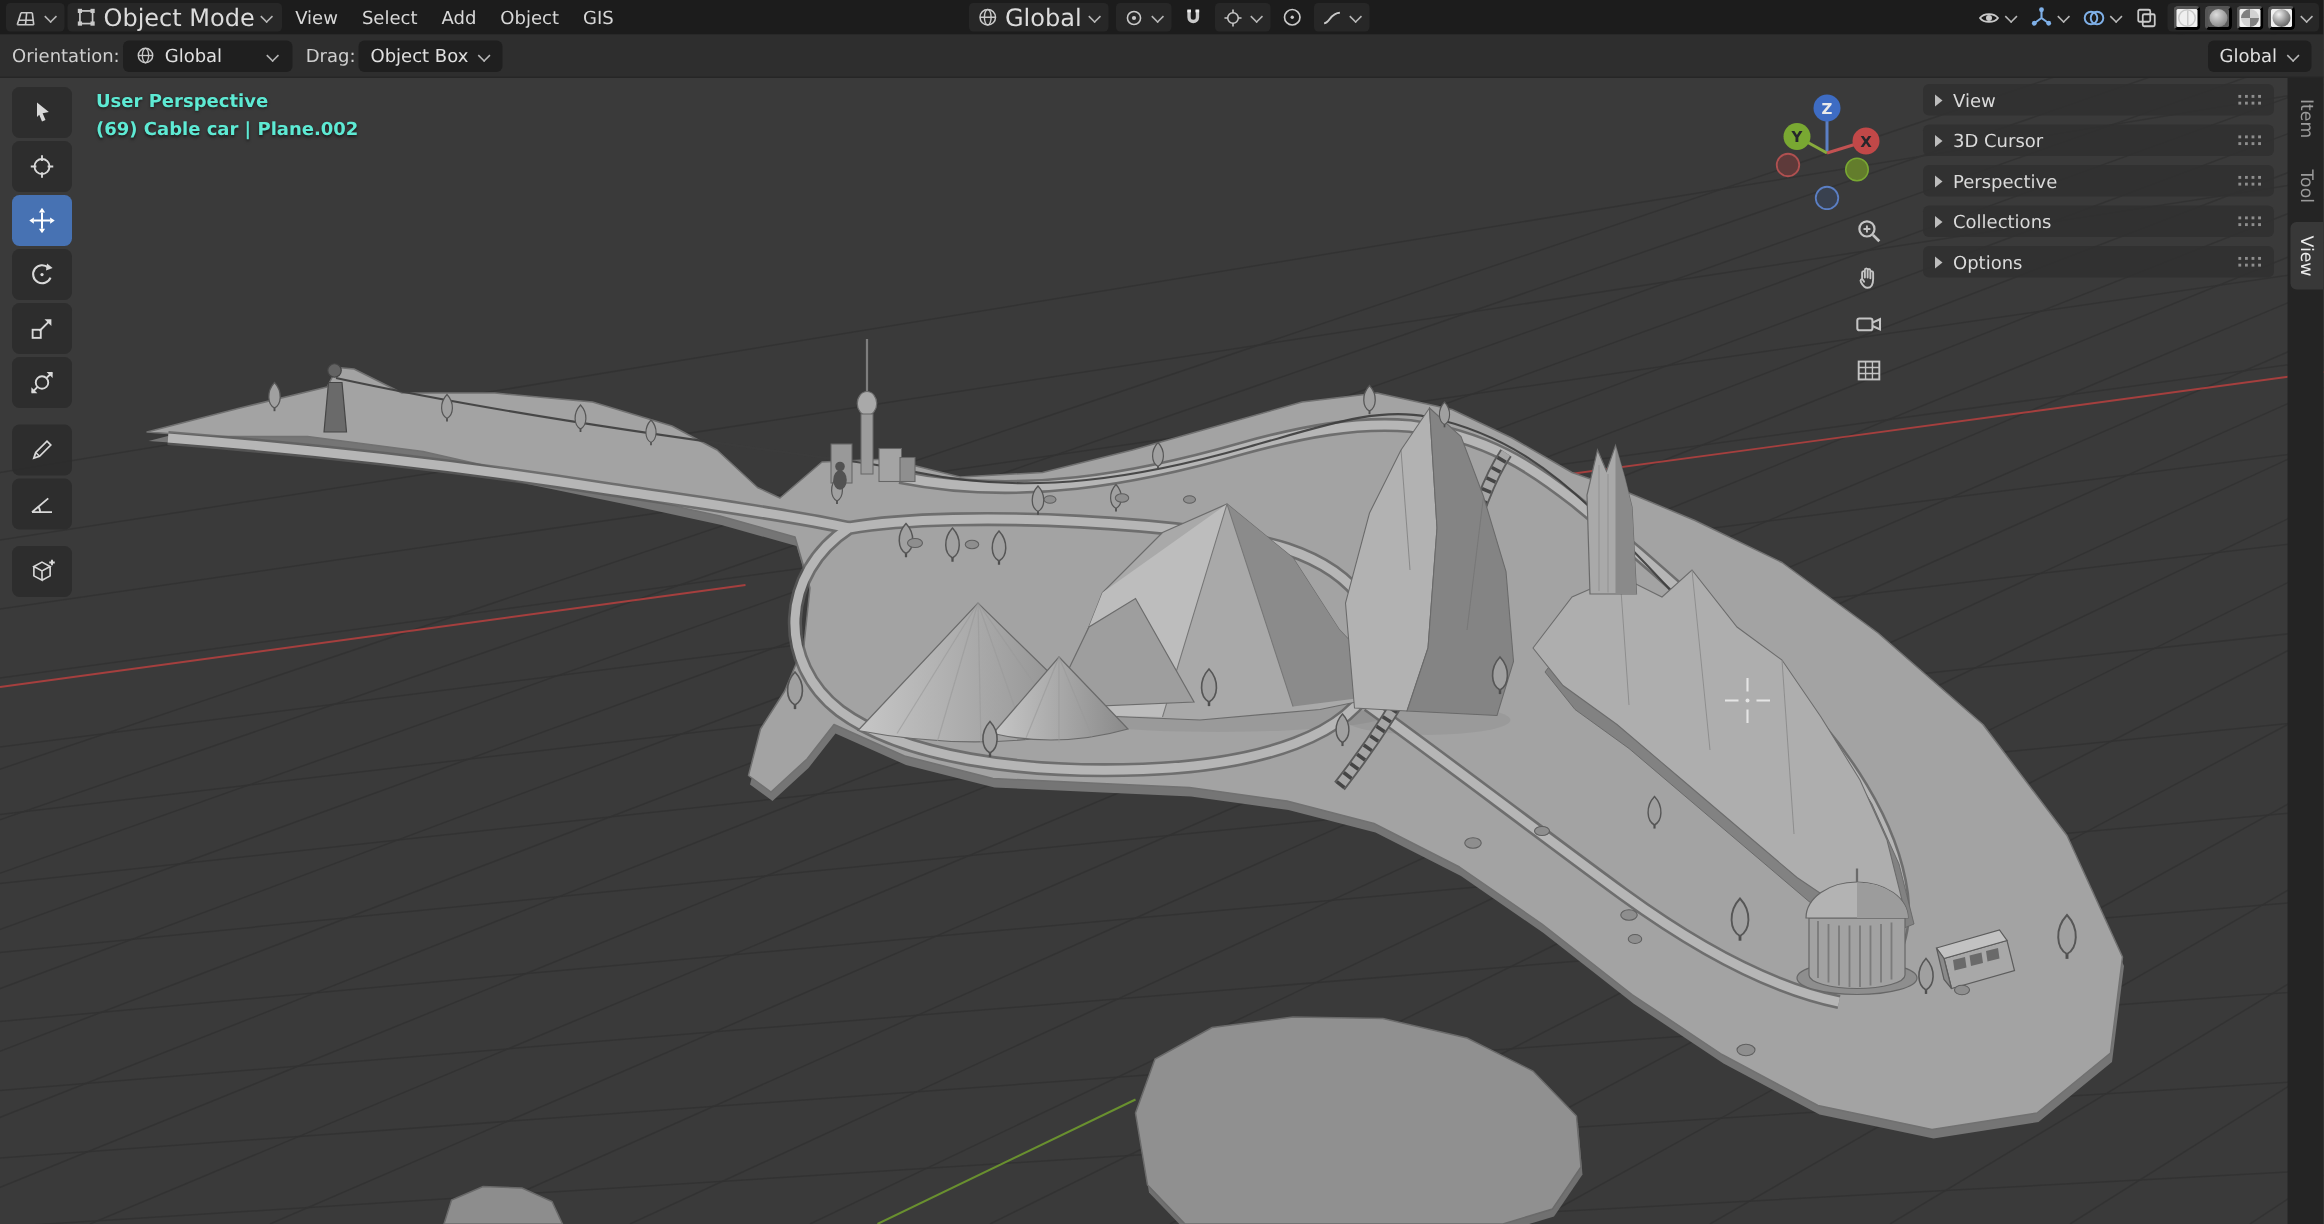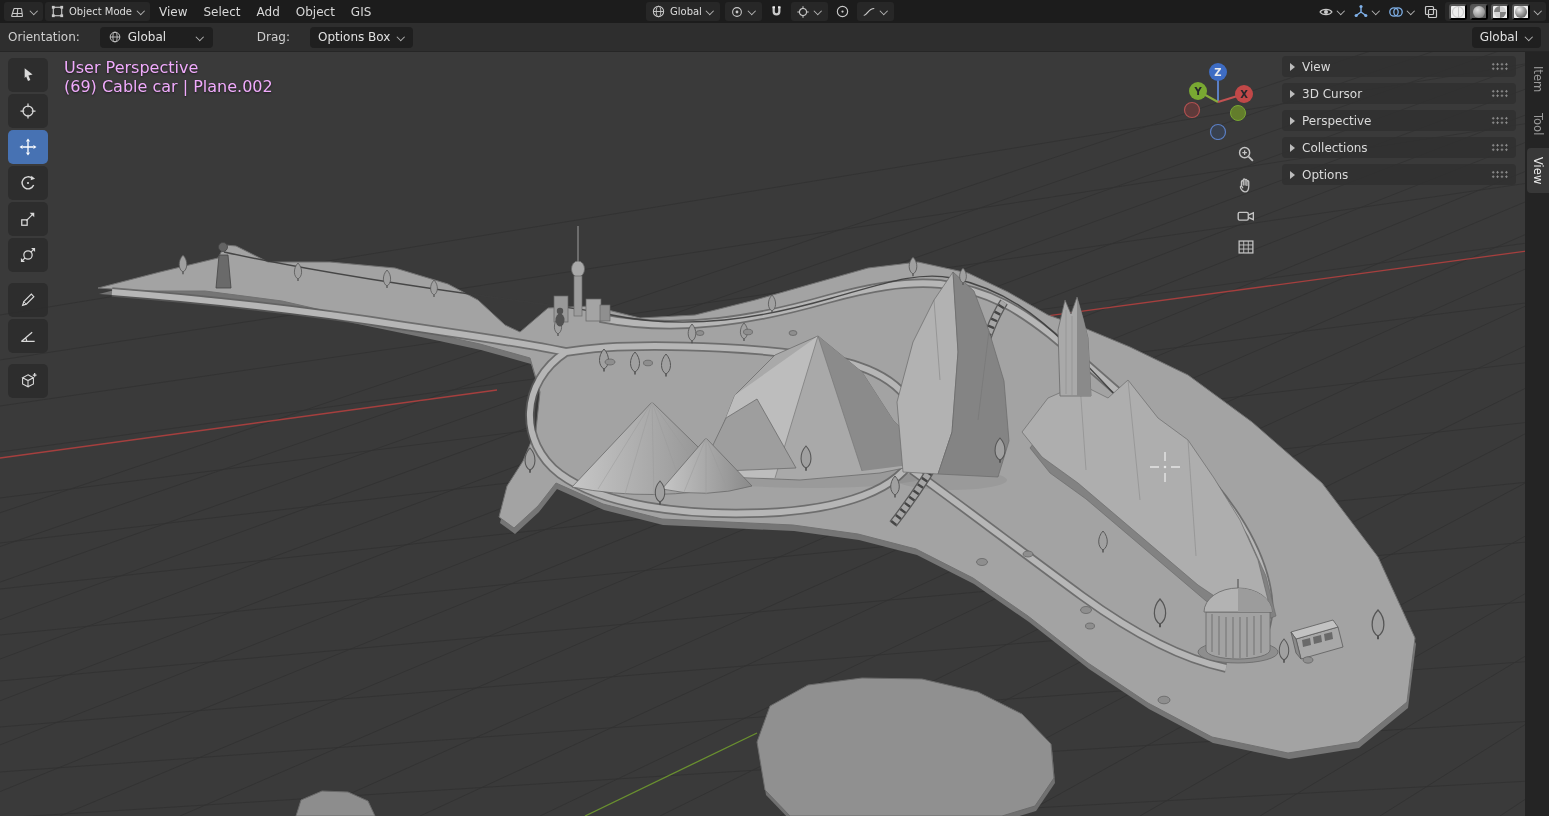--- a/index.html
+++ b/index.html
@@ -10,21 +10,21 @@
     font-family: "DejaVu Sans", "Liberation Sans", sans-serif;
     font-size: 12px; color: #d8d8d8;
     -webkit-font-smoothing: antialiased;
   }
 
   
   .topbar { position:absolute; top:0; left:0; right:0; height:23px; background:#1c1c1c;
             display:flex; align-items:center; gap:2px; padding:0 4px; z-index:40; }
   .menu { padding:1px 7px; font-size:12px; color:#d8d8d8; border-radius:3px; cursor:default; white-space:nowrap; }
   .pill { display:inline-flex; align-items:center; gap:4px; background:#272727; border:none;
-          border-radius:3px; padding:0 5px; height:19px; color:#dcdcdc; font-size:10px;
+          border-radius:3px; padding:0 5px; height:19px; color:#dcdcdc; font-size:16px;
           font-family:inherit; white-space:nowrap; }
   .tb-center { position:absolute; left:646px; top:2px; display:flex; align-items:center; gap:5px; }
   .tb-right  { position:absolute; right:3px;  top:2px; display:flex; align-items:center; gap:4px; }
   .iconbtn { display:inline-flex; align-items:center; gap:2px; background:transparent; border:none;
              padding:1px 2px; border-radius:3px; }
   .shgroup { display:inline-flex; align-items:center; gap:3px; background:#272727; border-radius:3px;
              padding:1px 4px; height:19px; }
   .shbtn { display:flex; align-items:center; justify-content:center; width:18px; height:16px; border-radius:3px; }
   .shbtn.active { background:#5a5a5a; }
   .sph { width:12px; height:12px; border-radius:50%; }
@@ -32,21 +32,21 @@
   .sph.solid { background:radial-gradient(circle at 38% 32%, #dcdcdc, #8a8a8a 75%); }
   .sph.material { background:conic-gradient(#d2d2d2 0 90deg,#7f7f7f 0 180deg,#d2d2d2 0 270deg,#7f7f7f 0); }
   .sph.rendered { background:radial-gradient(circle at 35% 30%, #f0f0f0, #9a9a9a 45%, #565656 85%); }
 
   .chv { width:9px; height:9px; display:inline-block; position:relative; flex:none; }
   .chv::after { content:""; position:absolute; left:1.5px; top:1px; width:4.5px; height:4.5px;
                 border-right:1.4px solid #b9b9b9; border-bottom:1.4px solid #b9b9b9; transform:rotate(45deg); }
 
   
   .toolrow { position:absolute; top:23px; left:0; right:0; height:29px; background:#2e2e2e;
-             display:flex; align-items:center; gap:20px; padding:0 8px; z-index:39;
+             display:flex; align-items:center; gap:2px; padding:0 8px; z-index:39;
              border-bottom:1px solid #262626; }
   .lbl { font-size:12px; color:#cfcfcf; }
   .pill2 { display:inline-flex; align-items:center; gap:6px; background:#1f1f1f; border:none;
            border-radius:4px; padding:0 8px; height:21px; color:#e0e0e0; font-size:12px; font-family:inherit; }
   .spacer { flex:1; }
 
   
   .lefttools { position:absolute; left:8px; top:58px; z-index:20; display:flex; flex-direction:column; gap:2px; }
   .toolbtn { width:40px; height:34px; background:rgba(44,44,44,.95); border:none; border-radius:5px;
              display:flex; align-items:center; justify-content:center; }
@@ -66,22 +66,22 @@
           background-size:4.4px 4.5px; }
 
   .tabstrip { position:absolute; top:52px; right:0; bottom:0; width:24px; background:#242424;
               z-index:19; display:flex; flex-direction:column; gap:3px; padding-top:5px; }
   .vtab { writing-mode:vertical-rl; font-size:11.5px; color:#9a9a9a; padding:9px 4px;
           border-radius:4px 0 0 4px; margin-left:2px; }
   .vtab.active { background:#383838; color:#ececec; }
 
   
   .scene { position:absolute; inset:0; z-index:1; }
-  .vplabels { position:absolute; left:64px; top:58px; z-index:10; color:#f0abfc; font-size:16px;
-              text-shadow:0 1px 2px rgba(0,0,0,.55); line-height:19px; }
+  .vplabels { position:absolute; left:64px; top:58px; z-index:10; color:#5eead4; font-size:12px;
+              text-shadow:0 1px 2px rgba(0,0,0,.55); line-height:19px;font-weight:bold; }
   .gizmo { position:absolute; left:1176px; top:56px; z-index:10; }
   .navicons { position:absolute; left:1234px; top:142px; z-index:10; display:flex;
               flex-direction:column; gap:7px; }
   .navbtn { width:24px; height:24px; display:flex; align-items:center; justify-content:center;
             background:transparent; border:none; border-radius:12px; }
   svg { display:block; }
 </style>
 </head>
 <body>
 
@@ -381,23 +381,23 @@
   <span class="lbl">Orientation:</span>
   <button class="pill2">
     <svg width="14" height="14" viewBox="0 0 16 16">
       <circle cx="8" cy="8" r="5.5" fill="none" stroke="#c9c9c9" stroke-width="1.1"></circle>
       <ellipse cx="8" cy="8" rx="2.4" ry="5.5" fill="none" stroke="#c9c9c9" stroke-width="1"></ellipse>
       <path d="M2.5,8 H13.5" stroke="#c9c9c9" stroke-width="1"></path>
     </svg>
     <span style="min-width:62px;text-align:left;">Global</span>
     <span class="chv"></span>
   </button>
-  <span class="lbl" style="margin-left:24px;">Drag:</span>
+  <span class="lbl" style="margin-left:7px;">Drag:</span>
   <button class="pill2">
-    <span>Options Box</span>
+    <span>Object Box</span>
     <span class="chv"></span>
   </button>
   <div class="spacer"></div>
   <button class="pill2">
     <span>Global</span>
     <span class="chv"></span>
   </button>
 </div>
 
 <div class="lefttools">

